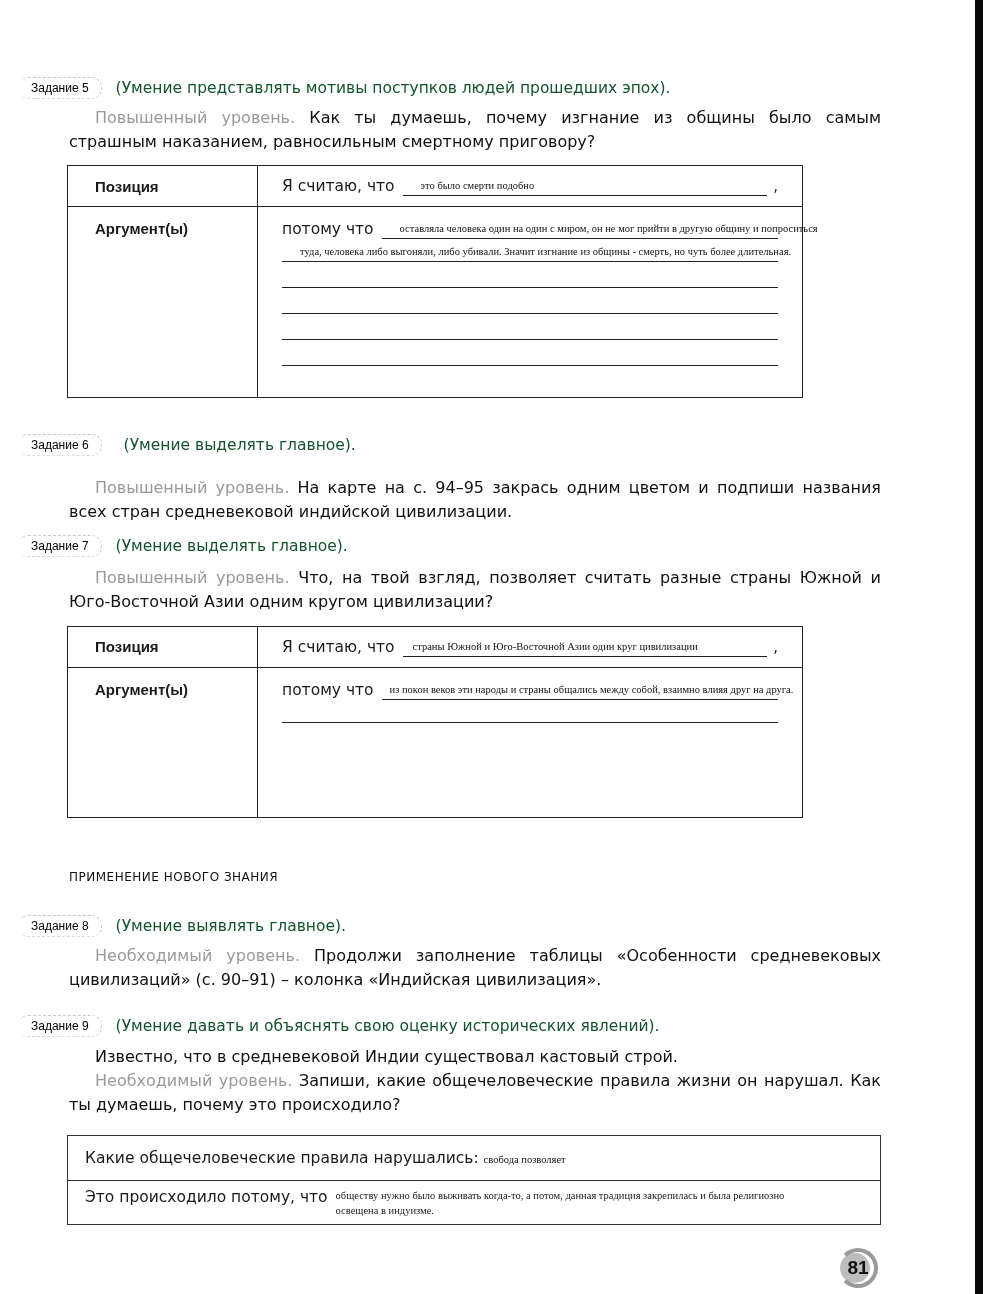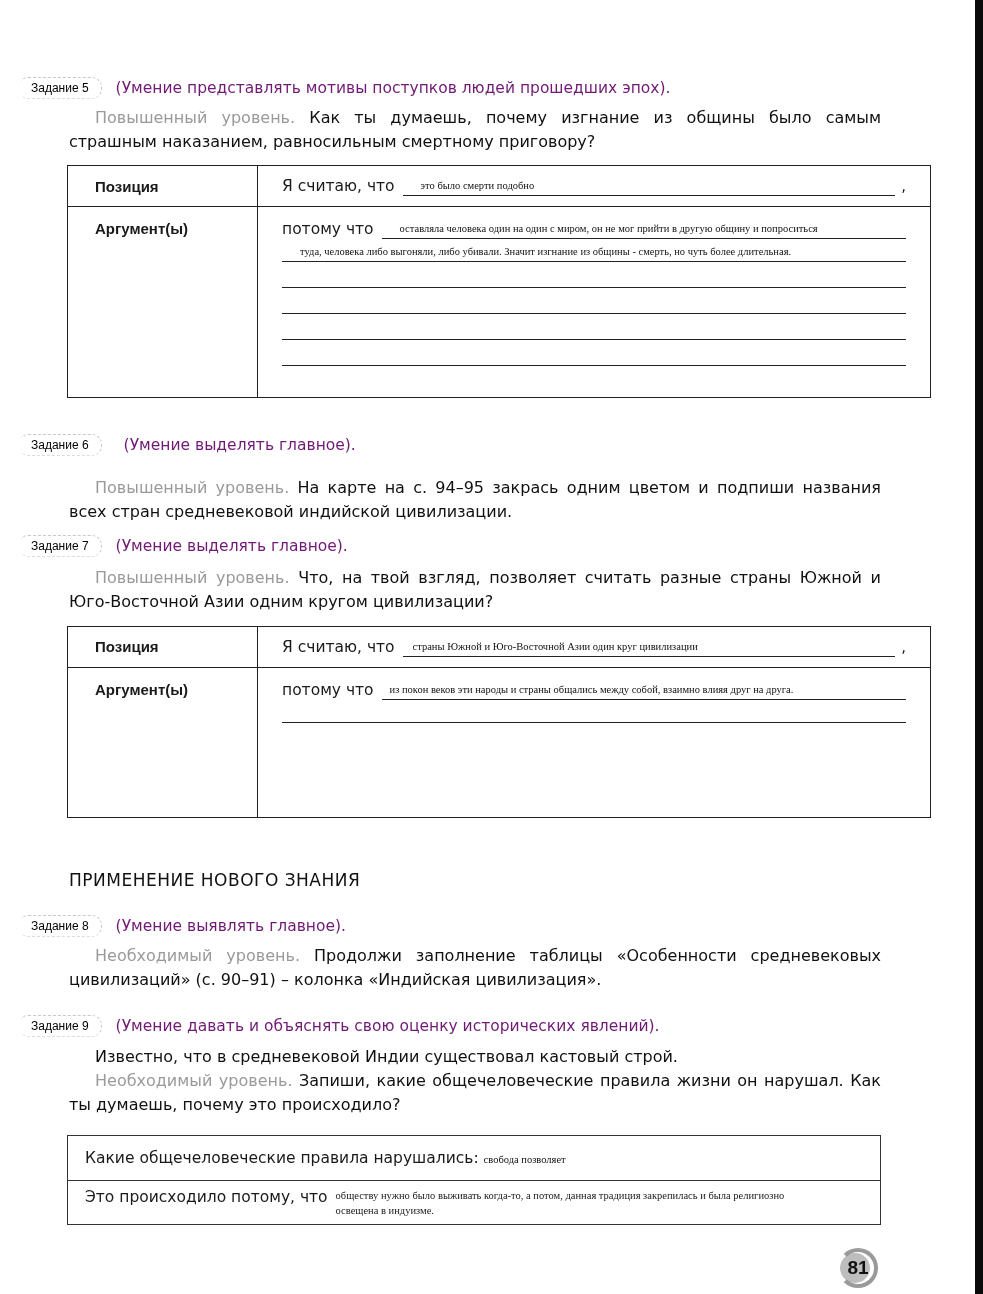--- a/index.html
+++ b/index.html
@@ -8,49 +8,49 @@
     background: #ffffff; color: #1a1a1a;
     font-family: "DejaVu Sans", sans-serif;
   }
   .right-edge { position: absolute; left: 975px; top: 0; width: 8px; height: 1294px; background: #0a0a0a; }
   .task-head { position: absolute; left: 18px; height: 30px; display: flex; align-items: center; }
   .task-badge {
     font-family: "Liberation Sans", sans-serif; font-weight: normal; font-size: 12px;
     padding: 3px 12px 3px 12px; border: 1px dashed #c8c8c8; border-radius: 10px;
     border-left-color: transparent; border-bottom-color: #dcdcdc; color: #000000;
   }
-  .task-skill { font-family: "DejaVu Sans", sans-serif; font-size: 15.5px; margin-left: 14px; color: #701a75; }
+  .task-skill { font-family: "DejaVu Sans", sans-serif; font-size: 15.5px; margin-left: 14px; color: #14532d; }
   .para {
     position: absolute; left: 69px; width: 812px; font-size: 16px; line-height: 24px; color: #111;
     text-align: justify;
   }
   .para .level { color: #9a9a9a; }
   .para .indent { display: inline-block; width: 26px; }
   table.answer {
-    position: absolute; left: 67px; width: 864px; border-collapse: collapse;
+    position: absolute; left: 67px; width: 736px; border-collapse: collapse;
   }
   table.answer td { border: 1.5px solid #222; vertical-align: top; }
   td.lbl {
     width: 162px; font-family: "Liberation Sans", sans-serif; font-weight: bold; font-size: 15px;
     padding: 0 0 0 27px;
   }
   td.cnt { padding: 0 24px 0 24px; position: relative; }
   .line-row { position: relative; display: flex; align-items: center; }
   .prompt { font-size: 15.5px; white-space: nowrap; padding-right: 8px; }
   .fill {
     flex: 1; border-bottom: 1px solid #222; position: relative; height: 20px;
   }
   .hand {
     font-family: "Liberation Serif", serif; font-size: 10.5px; color: #111; white-space: nowrap;
     position: absolute; left: 18px; bottom: 4px;
   }
   .comma { font-size: 15px; padding-left: 6px; }
   .blank-line { border-bottom: 1px solid #222; height: 0; }
   .section-title {
-    position: absolute; left: 69px; top: 870px; font-size: 17px; letter-spacing: 0.5px; color: #111;
+    position: absolute; left: 69px; top: 870px; font-size: 12px; letter-spacing: 0.5px; color: #111;
   }
   table.t9 { position: absolute; left: 67px; top: 1135px; width: 814px; border-collapse: collapse; }
   table.t9 td { border: 1.5px solid #333; padding: 0 0 0 17px; font-size: 15.5px; }
   .page-num {
     position: absolute; left: 838px; top: 1248px; width: 40px; height: 40px;
     font-family: "Liberation Sans", sans-serif; font-weight: bold; font-size: 19px; color: #111;
     display: flex; align-items: center; justify-content: center;
   }
   .page-num .ring {
     position: absolute; inset: 0; border-radius: 50%;

